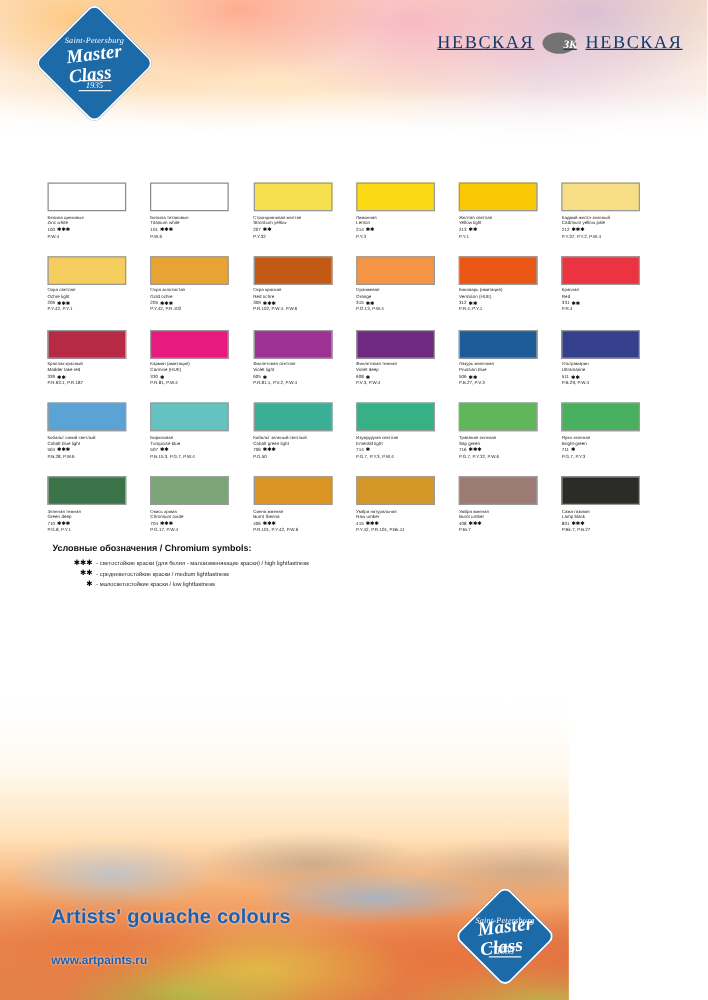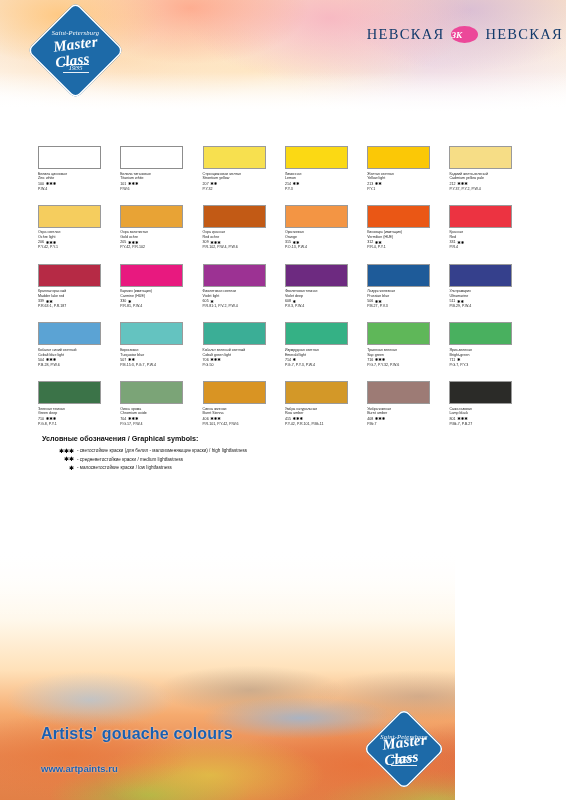--- a/index.html
+++ b/index.html
@@ -51,29 +51,29 @@
     font-size:15px; letter-spacing:.2px; transform:rotate(-7deg) translate(-3px,2px);}
   .logo-year{ position:absolute; left:0; bottom:12px; width:100%; text-align:center;
     font-family:"Liberation Serif", serif; font-style:italic; font-size:7px;
     border:1px solid rgba(255,255,255,.9); border-left:0; border-right:0;
     width:26px; left:50%; margin-left:-13px; padding:0 0 0 0;}
 
   #header-logo { left:41px; top:16px; width:69px; height:69px; }
 
   
   .brand {
-    position:absolute; right:3px; top:26px;
+    position:absolute; right:20px; top:26px;
     display:flex; align-items:center; gap:7px;
     font-family:"Liberation Serif", serif; color:#123a6b;
-    font-size:14.5px; letter-spacing:1.3px;
+    font-size:14.5px; letter-spacing:1.3px;text-decoration:underline;
   }
   .brand-badge{
     width:27px; height:17px; border-radius:50%;
-    background:#ec4899; position:relative;
-    display:flex; align-items:center; justify-content:flex-start;
+    background:#737373; position:relative;
+    display:flex; align-items:center; justify-content:flex-end;
   }
   .brand-badge span{
     color:#fff; font-family:"Liberation Serif", serif; font-style:italic;
     font-weight:bold; font-size:9px; letter-spacing:0;
   }
 
   
   .main-title{
     position:absolute; left:152px; top:58px;
     font-size:16.5px; font-weight:bold; color:#15489c;
@@ -470,21 +470,21 @@
           <div class="code-line">
             <span>801</span>
             <span class="stars">✱✱✱</span>
           </div>
           <div class="pig">P.Bk.7, P.B.27</div>
         </div>
       </div>
     </div>
 
   <div class="legend">
-    <div class="legend-title">Условные обозначения / Graphical symbols:</div>
+    <div class="legend-title">Условные обозначения / Chromium symbols:</div>
     <div id="legend-rows">
         <div class="legend-row">
           <span class="legend-sym">✱✱✱</span>
           <span>- светостойкие краски  (для белил - малоизменяющие краски) / high lightfastness</span>
         </div>
         <div class="legend-row">
           <span class="legend-sym">✱✱</span>
           <span>- средневетостойкие краски / medium lightfastness</span>
         </div>
         <div class="legend-row">

